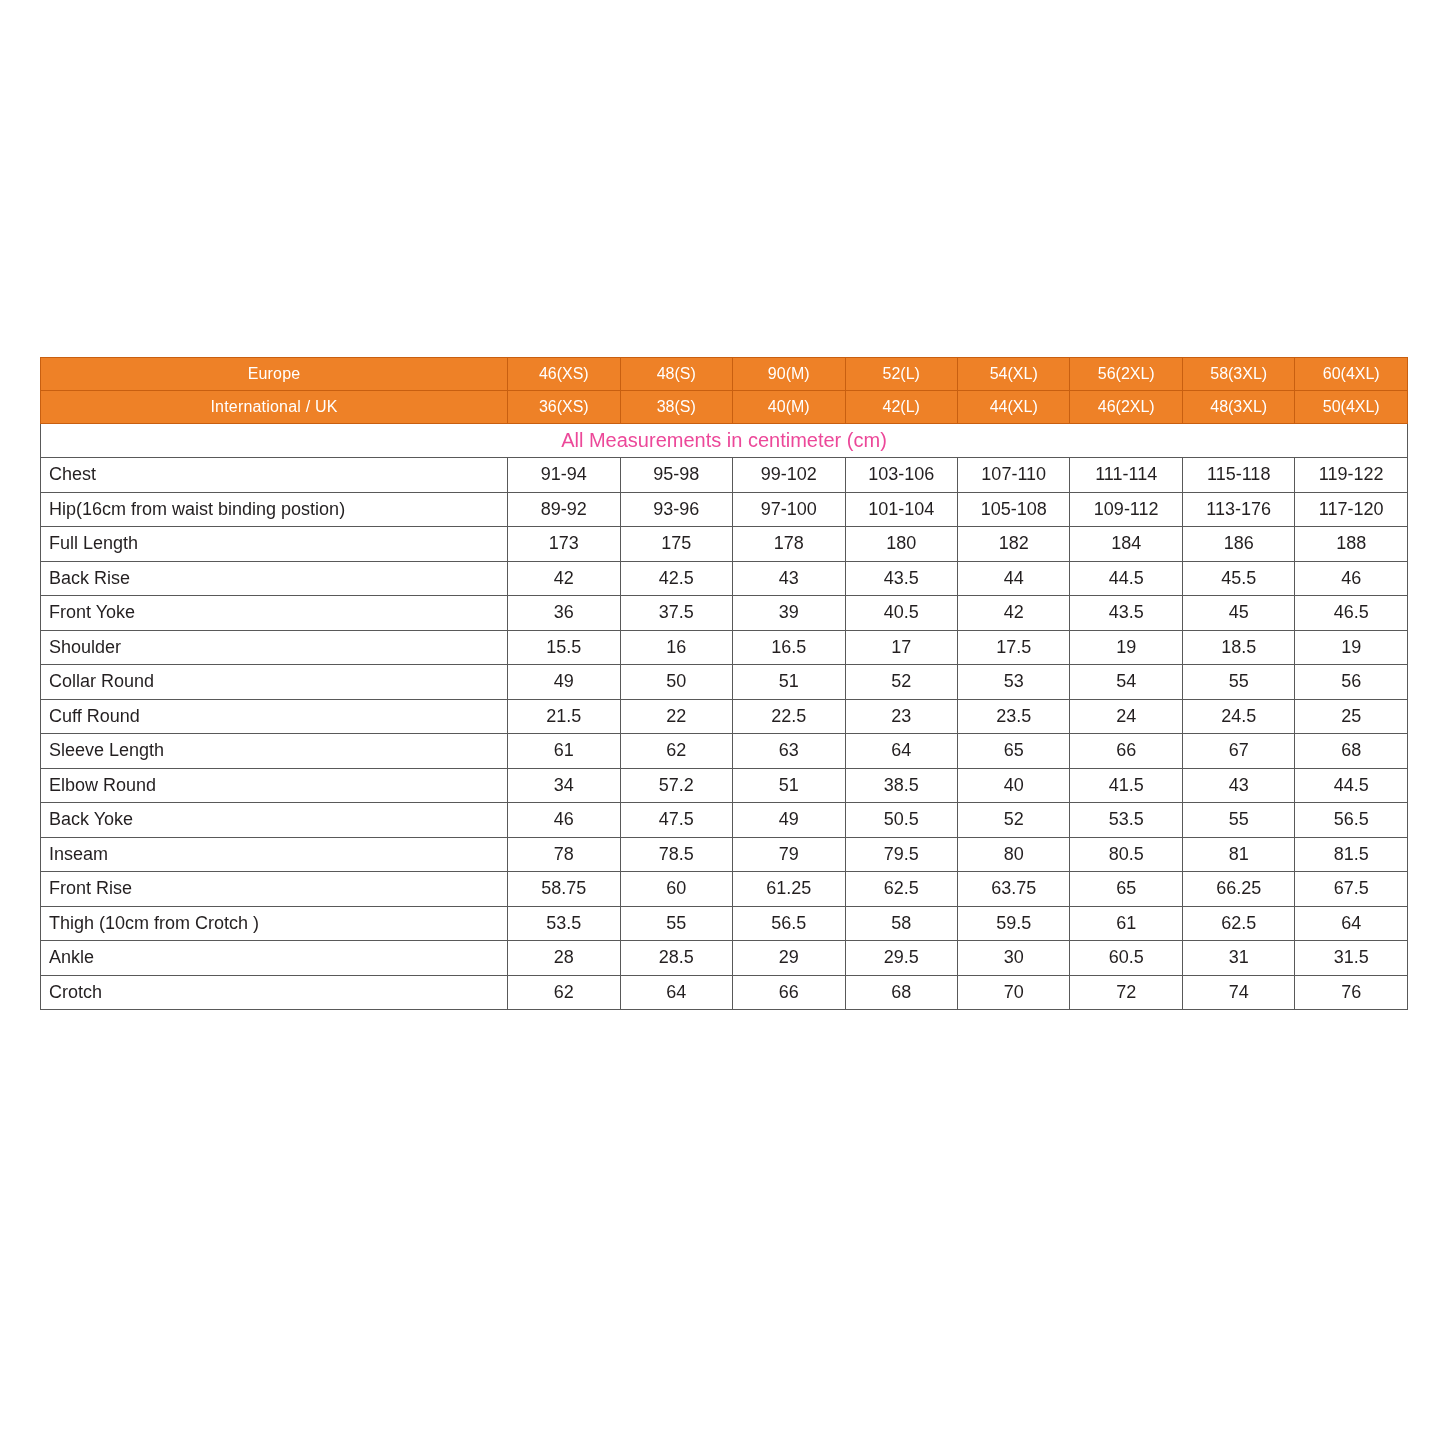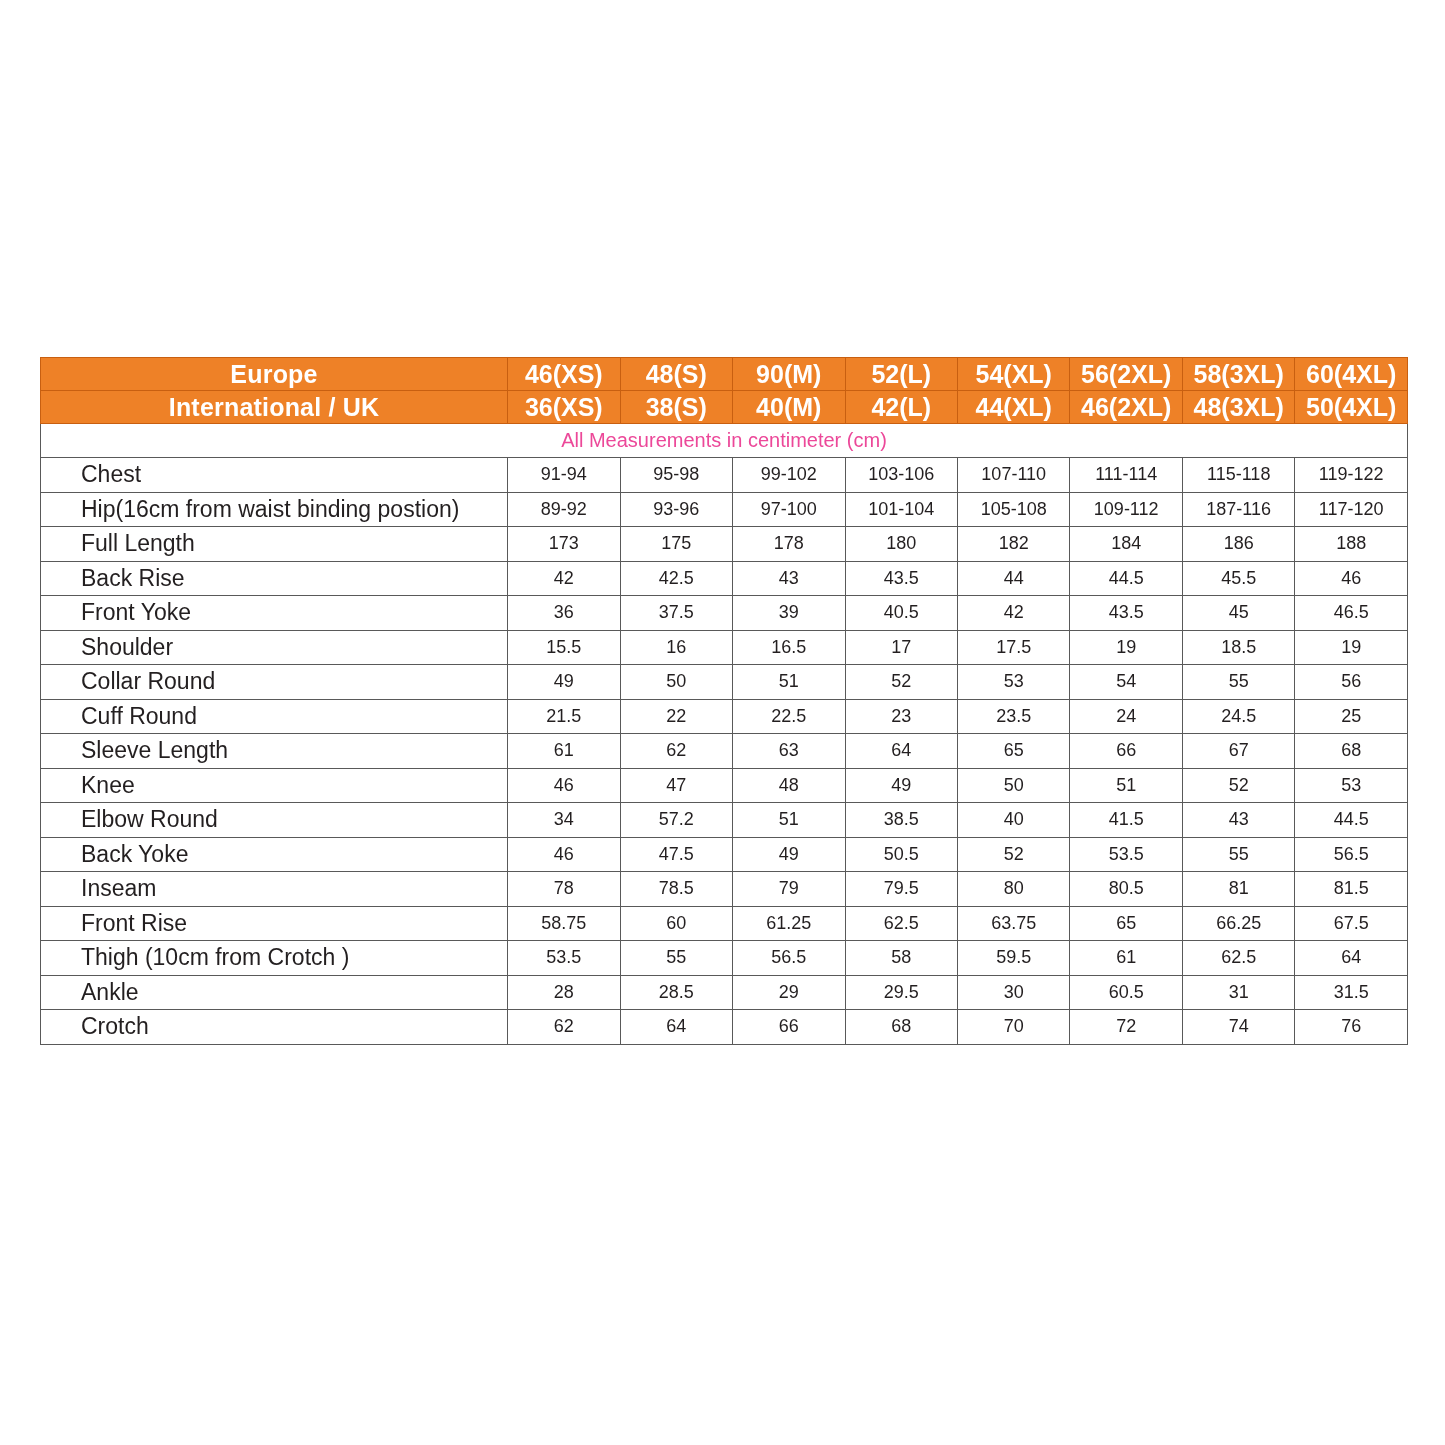--- a/index.html
+++ b/index.html
@@ -35,22 +35,22 @@
     padding: 0;
     height: 34px;
     vertical-align: middle;
     text-align: center;
     box-sizing: border-box;
   }
   
   tr.hdr td {
     background: #ee8127;
     color: #ffffff;
-    font-weight: bold;
-    font-size: 25px;
+    font-weight: normal;
+    font-size: 16px;
     border: 1px solid #c85f10;
     height: 33px;
   }
   tr.hdr td.label {
     text-align: center;
     letter-spacing: 0.2px;
   }
   
   tr.note td {
     background: #ffffff;
@@ -65,22 +65,22 @@
   }
   
   tr.body td {
     background: #ffffff;
     font-size: 18px;
     color: #231f20;
     height: 34.5px;
   }
   tr.body td.rowlabel {
     text-align: left;
-    padding-left: 40px;
-    font-size: 23px;
+    padding-left: 8px;
+    font-size: 18px;
   }
   .col-label { width: 465px; }
   .col-v { width: 112px; }
 </style>
 </head>
 <body>
 
 <div id="page">
   <div class="chart-wrap">
     <table class="size-chart">
@@ -140,21 +140,21 @@
 
 
         <tr class="body">
           <td class="rowlabel">Hip(16cm from waist binding postion)</td>
           <td>89-92</td>
           <td>93-96</td>
           <td>97-100</td>
           <td>101-104</td>
           <td>105-108</td>
           <td>109-112</td>
-          <td>187-116</td>
+          <td>113-176</td>
           <td>117-120</td>
         </tr>
 
         <tr class="body">
           <td class="rowlabel">Full Length</td>
           <td>173</td>
           <td>175</td>
           <td>178</td>
           <td>180</td>
           <td>182</td>
@@ -228,31 +228,20 @@
           <td>61</td>
           <td>62</td>
           <td>63</td>
           <td>64</td>
           <td>65</td>
           <td>66</td>
           <td>67</td>
           <td>68</td>
         </tr>
 
-        <tr class="body">
-          <td class="rowlabel">Knee</td>
-          <td>46</td>
-          <td>47</td>
-          <td>48</td>
-          <td>49</td>
-          <td>50</td>
-          <td>51</td>
-          <td>52</td>
-          <td>53</td>
-        </tr>
 
         <tr class="body">
           <td class="rowlabel">Elbow Round</td>
           <td>34</td>
           <td>57.2</td>
           <td>51</td>
           <td>38.5</td>
           <td>40</td>
           <td>41.5</td>
           <td>43</td>

